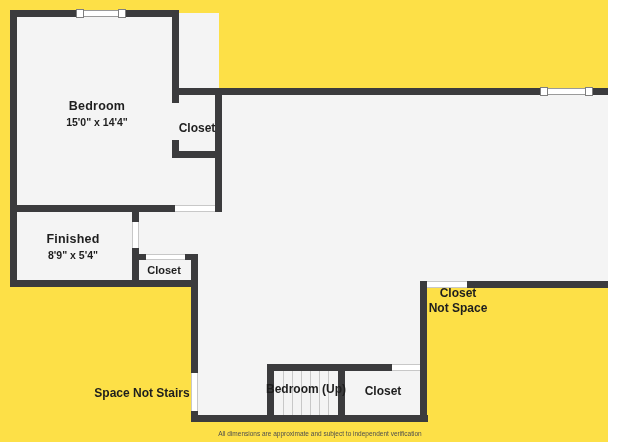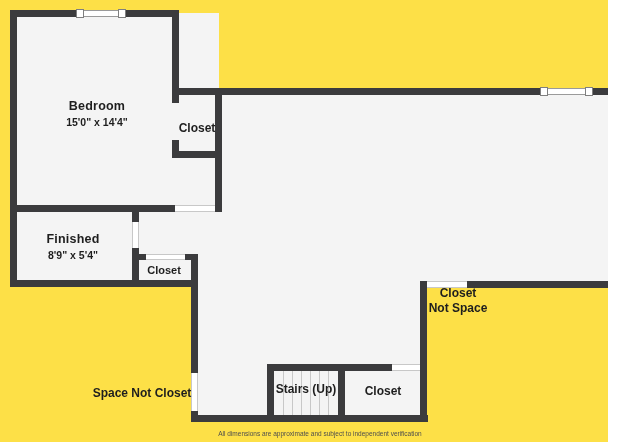--- a/index.html
+++ b/index.html
@@ -94,26 +94,26 @@
     <div class="small-title" style="font-size:11px">Closet</div>
   </div>
 
 
   <div class="lbl" style="left:458px;top:301px">
     <div class="small-title">Closet</div>
     <div class="small-title">Not Space</div>
   </div>
 
   <div class="lbl" style="left:306px;top:389px">
-    <div class="small-title">Stairs (Up)</div>
+    <div class="small-title">Bedroom (Up)</div>
   </div>
 
   <div class="lbl" style="left:383px;top:391px">
     <div class="small-title">Closet</div>
   </div>
 
   <div class="lbl" style="left:142px;top:393px">
-    <div class="small-title">Space Not Closet</div>
+    <div class="small-title">Space Not Stairs</div>
   </div>
 
   <div class="disc" style="left:320px;top:430px">All dimensions are approximate and subject to independent verification</div>
 
 </div>
 
 </body></html>

